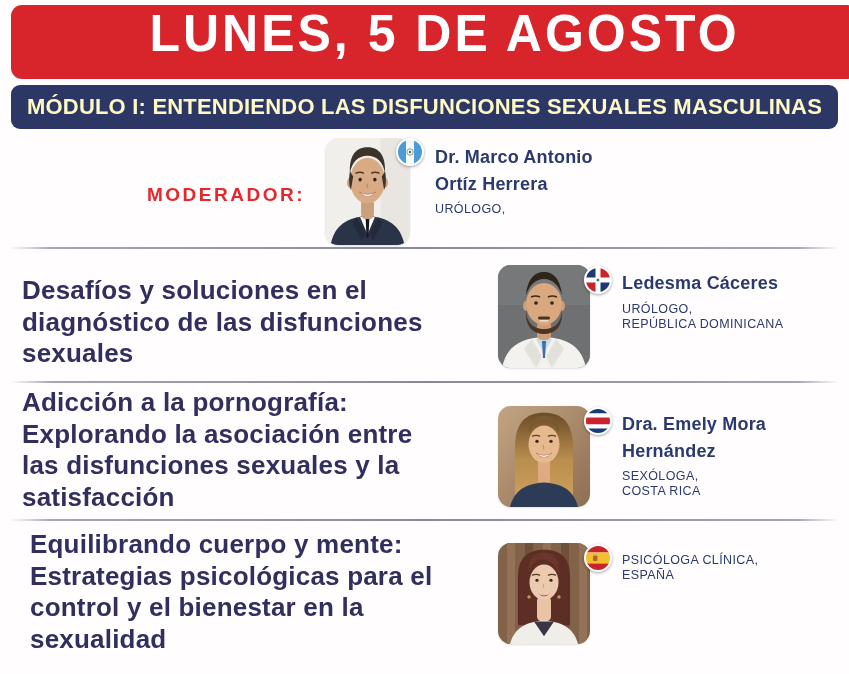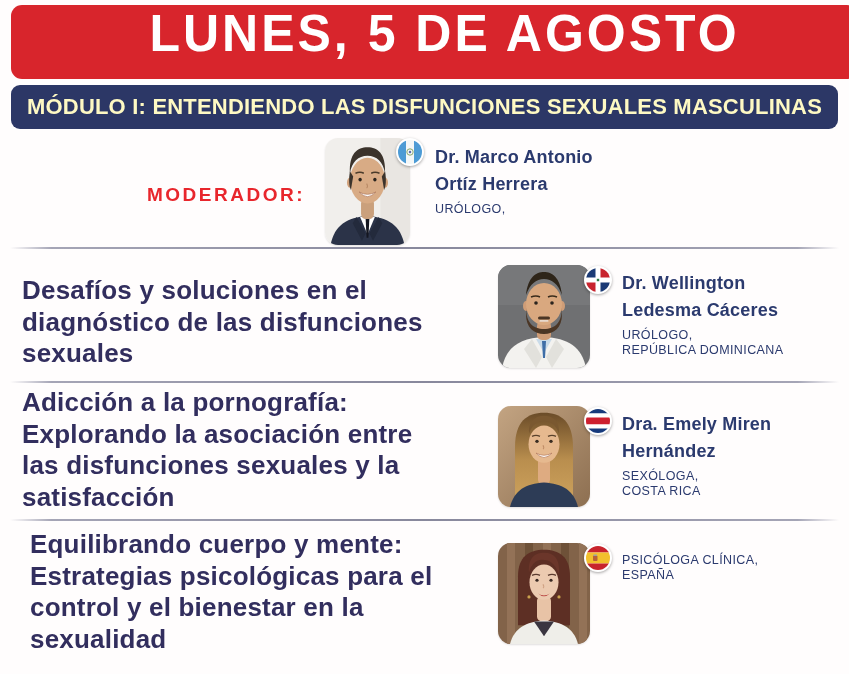--- a/index.html
+++ b/index.html
@@ -172,21 +172,20 @@
         <rect width="9.5" height="9.5" fill="#1b3a75"></rect>
         <rect x="14.5" width="9.5" height="9.5" fill="#c8242e"></rect>
         <rect y="14.5" width="9.5" height="9.5" fill="#c8242e"></rect>
         <rect x="14.5" y="14.5" width="9.5" height="9.5" fill="#1b3a75"></rect>
         <rect x="10.8" y="10.8" width="2.4" height="2.4" fill="#2e7d46"></rect>
       </svg>
     </span>
 
     <div class="speaker-text" style="left:622px;top:270px;">
       <div class="speaker-name">
-        <span>Dr. Wellington</span>
         <span>Ledesma Cáceres</span>
       </div>
       <div class="speaker-role">
         <span>URÓLOGO,</span>
         <span>REPÚBLICA DOMINICANA</span>
       </div>
     </div>
   </section>
 
   <div class="divider" style="top:381px;"></div>
@@ -232,21 +231,21 @@
         <rect width="24" height="4.5" fill="#173a7c"></rect>
         <rect y="4.5" width="24" height="4" fill="#ffffff"></rect>
         <rect y="8.5" width="24" height="7" fill="#cd2030"></rect>
         <rect y="15.5" width="24" height="4" fill="#ffffff"></rect>
         <rect y="19.5" width="24" height="4.5" fill="#173a7c"></rect>
       </svg>
     </span>
 
     <div class="speaker-text" style="left:622px;top:411px;">
       <div class="speaker-name">
-        <span>Dra. Emely Miren</span>
+        <span>Dra. Emely Mora</span>
         <span>Hernández</span>
       </div>
       <div class="speaker-role">
         <span>SEXÓLOGA,</span>
         <span>COSTA RICA</span>
       </div>
     </div>
   </section>
 
   <div class="divider" style="top:519px;"></div>

